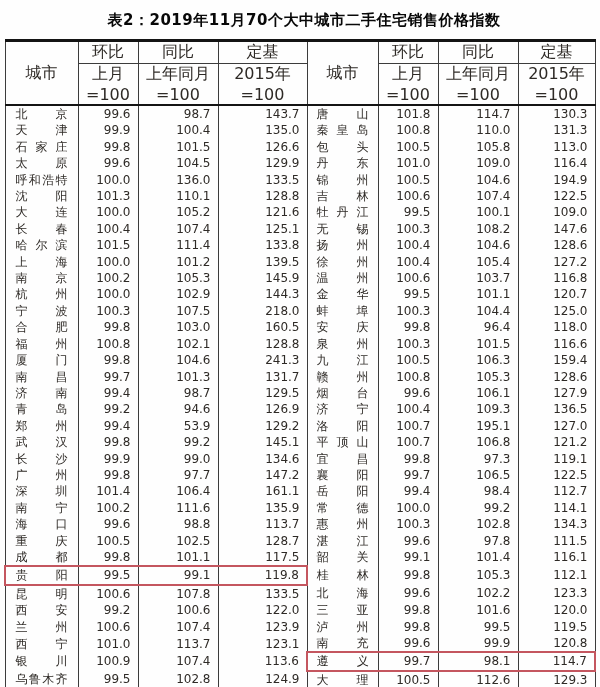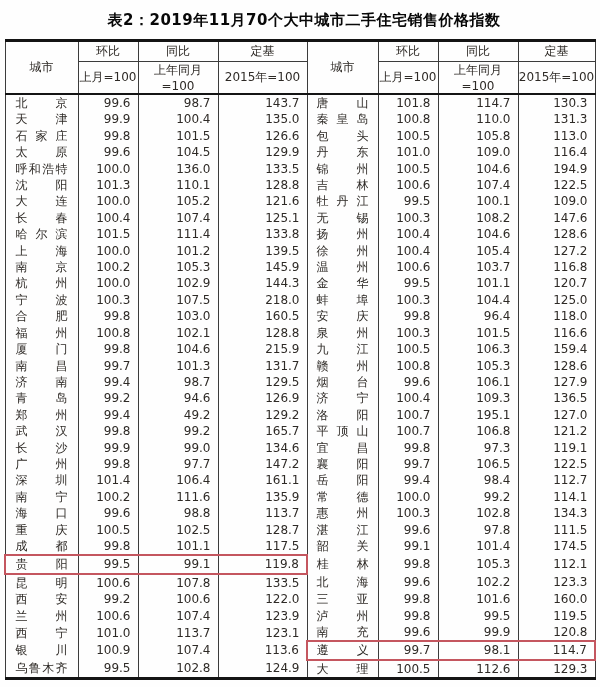--- a/index.html
+++ b/index.html
@@ -14,21 +14,21 @@
   }
   table.idx {
     width:590px; margin:0 auto; border-collapse:collapse; table-layout:fixed;
     border-top:3px solid var(--heavy);
     border-bottom:3px solid var(--heavy);
     border-left:1px solid var(--line);
     border-right:1px solid var(--line);
   }
   thead { border-bottom:2px solid var(--heavy); }
   thead th {
-    font-weight:normal; font-size:12px; color:var(--ink);
+    font-weight:normal; font-size:16px; color:var(--ink);
     border:1px solid var(--line); height:19px; padding:0; text-align:center;
   }
   tbody td {
     border-left:1px solid var(--line); border-right:1px solid var(--line);
     font-size:12px; height:16.4px; padding:0; line-height:16.4px;
     white-space:nowrap; overflow:hidden;
   }
   td.num { text-align:right; padding-right:7px; }
   td.city { text-align:left; }
   .cbox { display:flex; justify-content:space-between; width:52px; margin:0 auto; }
@@ -383,21 +383,21 @@
       </tr>
       <tr>
         <td class="city">
           <span class="cbox">
             <span>厦</span>
             <span>门</span>
           </span>
         </td>
         <td class="num">99.8</td>
         <td class="num">104.6</td>
-        <td class="num">215.9</td>
+        <td class="num">241.3</td>
         <td class="city">
           <span class="cbox">
             <span>九</span>
             <span>江</span>
           </span>
         </td>
         <td class="num">100.5</td>
         <td class="num">106.3</td>
         <td class="num">159.4</td>
       </tr>
@@ -462,42 +462,42 @@
         <td class="num">136.5</td>
       </tr>
       <tr>
         <td class="city">
           <span class="cbox">
             <span>郑</span>
             <span>州</span>
           </span>
         </td>
         <td class="num">99.4</td>
-        <td class="num">49.2</td>
+        <td class="num">53.9</td>
         <td class="num">129.2</td>
         <td class="city">
           <span class="cbox">
             <span>洛</span>
             <span>阳</span>
           </span>
         </td>
         <td class="num">100.7</td>
         <td class="num">195.1</td>
         <td class="num">127.0</td>
       </tr>
       <tr>
         <td class="city">
           <span class="cbox">
             <span>武</span>
             <span>汉</span>
           </span>
         </td>
         <td class="num">99.8</td>
         <td class="num">99.2</td>
-        <td class="num">165.7</td>
+        <td class="num">145.1</td>
         <td class="city">
           <span class="cbox">
             <span>平</span>
             <span>顶</span>
             <span>山</span>
           </span>
         </td>
         <td class="num">100.7</td>
         <td class="num">106.8</td>
         <td class="num">121.2</td>
@@ -633,21 +633,21 @@
         <td class="num">101.1</td>
         <td class="num">117.5</td>
         <td class="city">
           <span class="cbox">
             <span>韶</span>
             <span>关</span>
           </span>
         </td>
         <td class="num">99.1</td>
         <td class="num">101.4</td>
-        <td class="num">174.5</td>
+        <td class="num">116.1</td>
       </tr>
       <tr>
         <td class="city hl hl-l">
           <span class="cbox">
             <span>贵</span>
             <span>阳</span>
           </span>
         </td>
         <td class="num hl">99.5</td>
         <td class="num hl">99.1</td>
@@ -693,21 +693,21 @@
         <td class="num">100.6</td>
         <td class="num">122.0</td>
         <td class="city">
           <span class="cbox">
             <span>三</span>
             <span>亚</span>
           </span>
         </td>
         <td class="num">99.8</td>
         <td class="num">101.6</td>
-        <td class="num">160.0</td>
+        <td class="num">120.0</td>
       </tr>
       <tr>
         <td class="city">
           <span class="cbox">
             <span>兰</span>
             <span>州</span>
           </span>
         </td>
         <td class="num">100.6</td>
         <td class="num">107.4</td>

